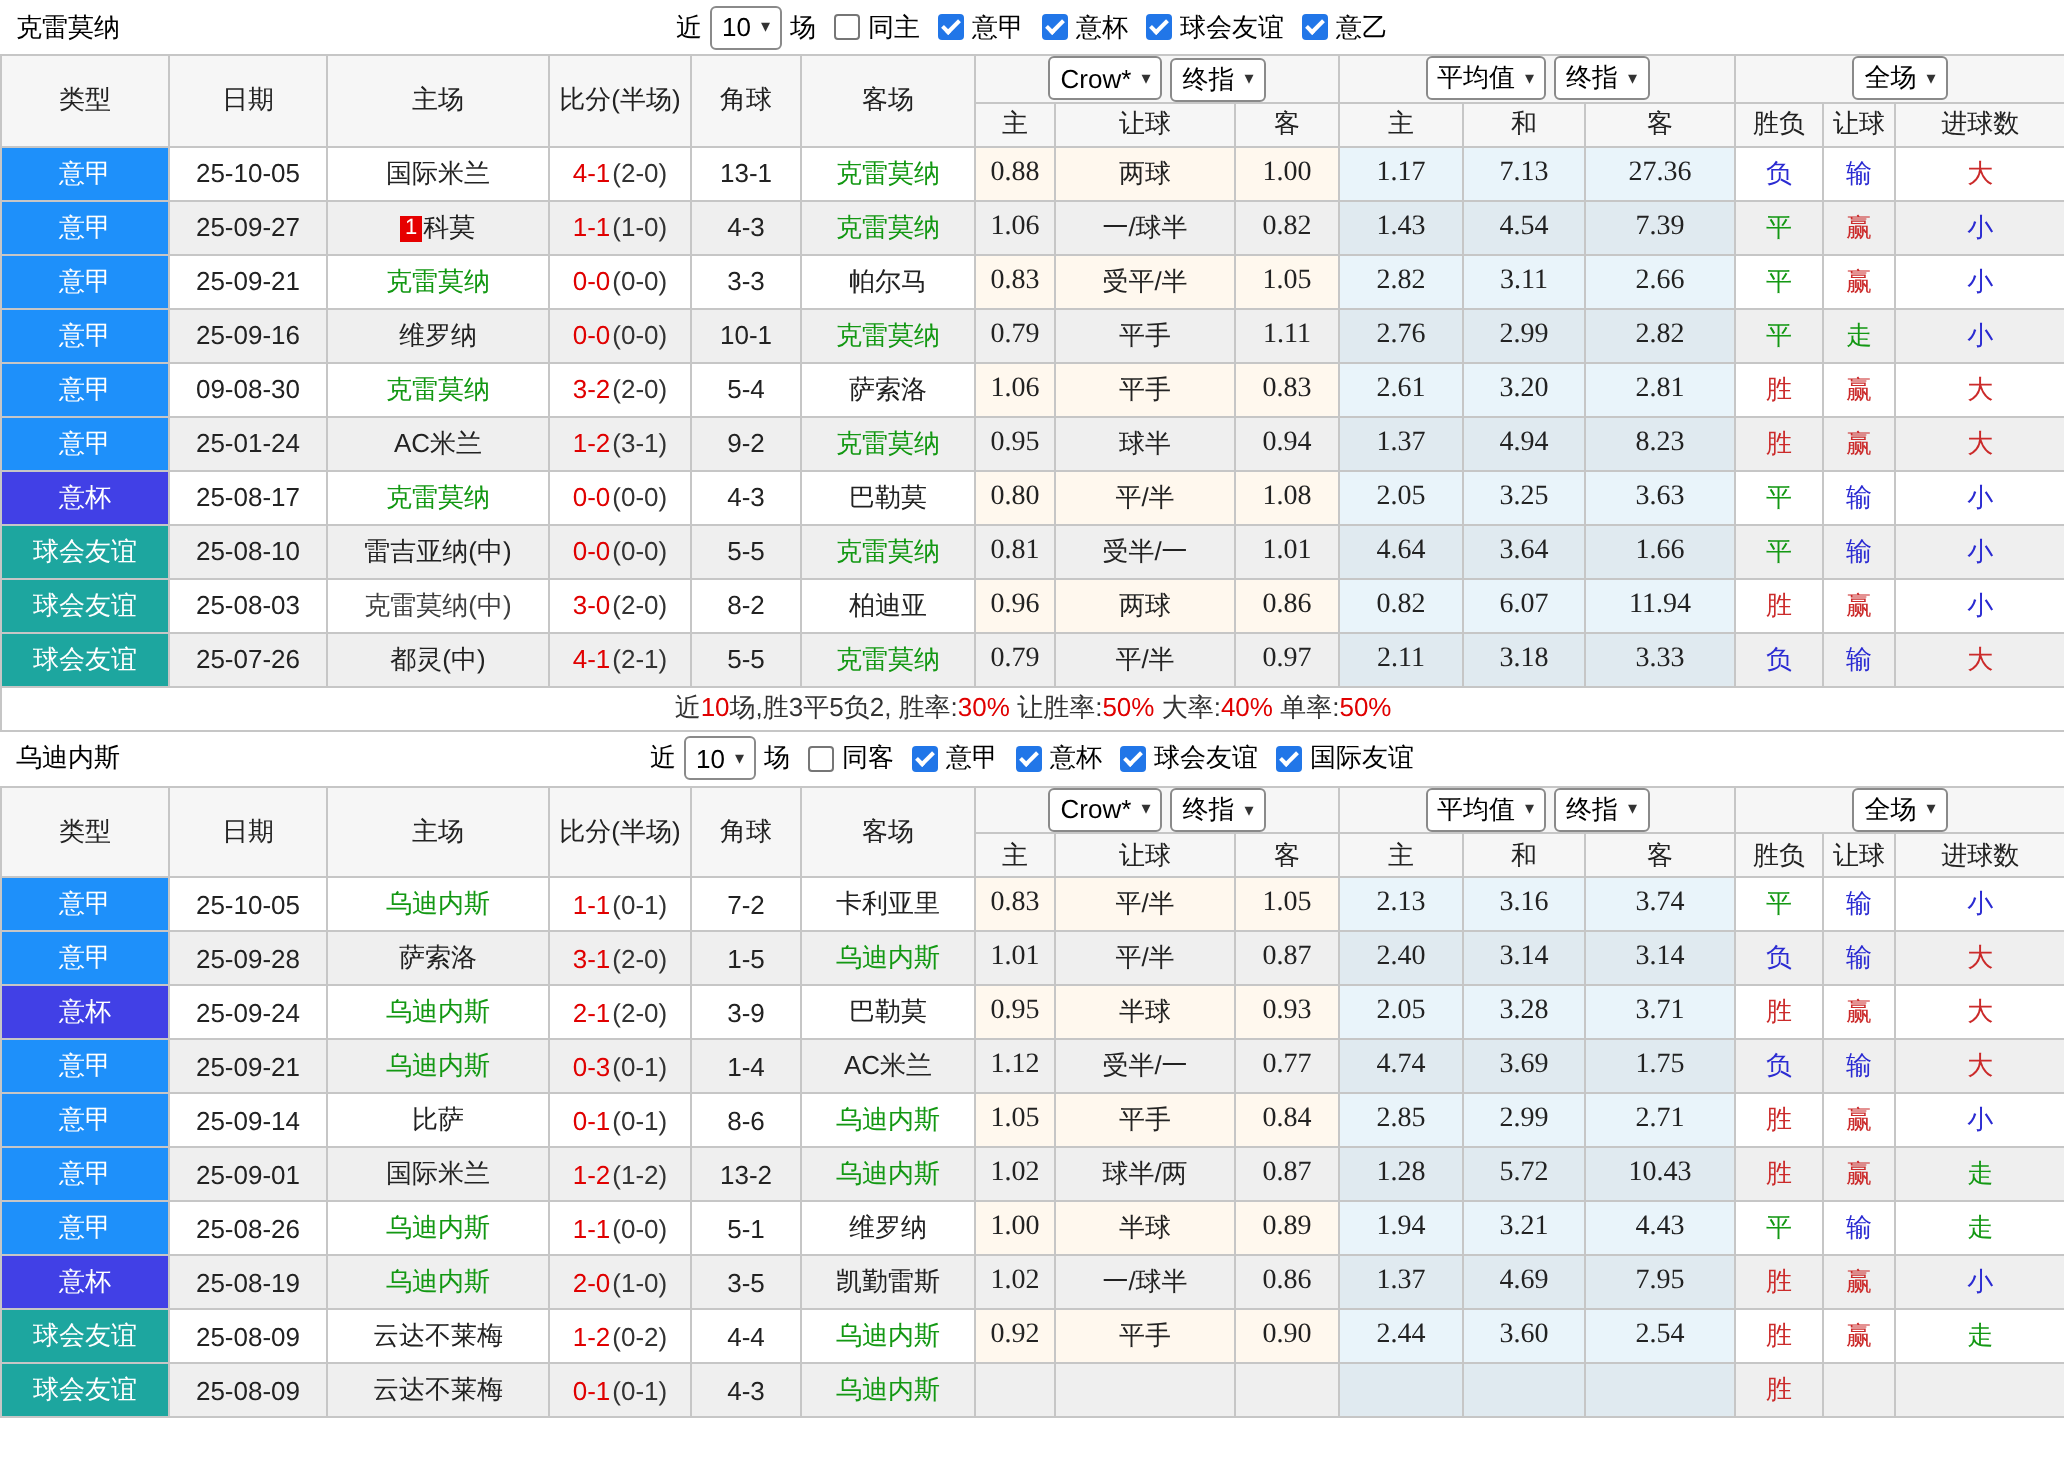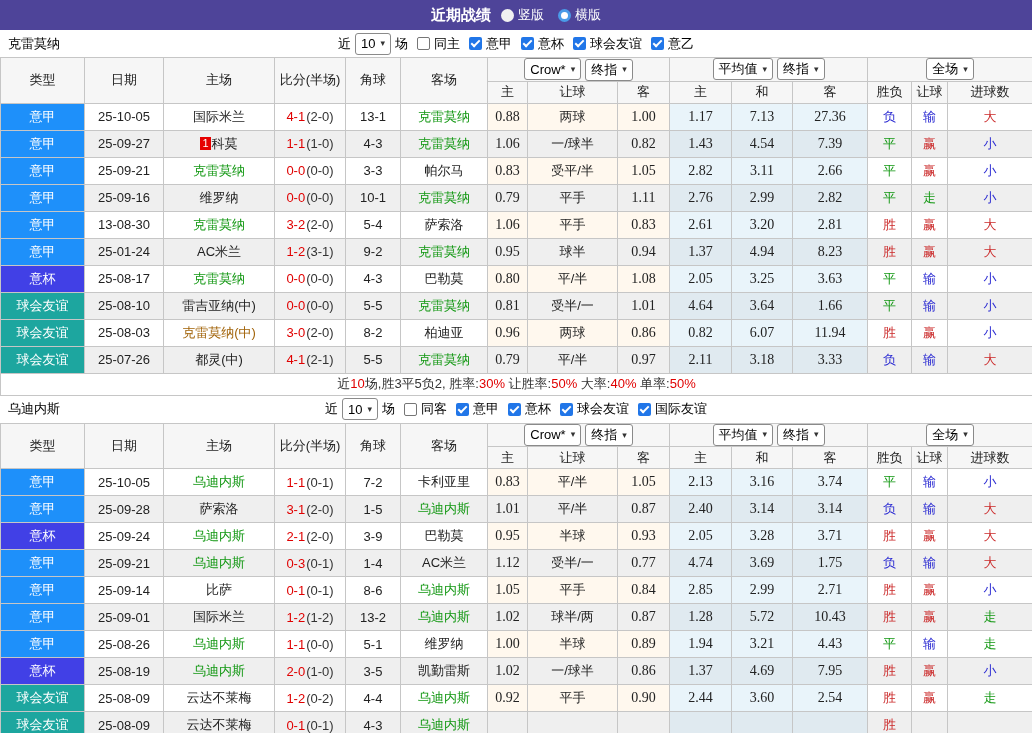--- a/index.html
+++ b/index.html
@@ -42,33 +42,20 @@
   .badge1{display:inline-block;background:#e60000;color:#fff;font-size:11px;line-height:13px;
       padding:0 2px;margin-right:1px;vertical-align:1px;}
   tr.summary td{height:21px;background:#fff;font-size:13px;color:#333;}
   tr.summary span{white-space:pre;}
   .red{color:#e00000;}
 </style>
 </head>
 <body>
 
 <div class="page">
-  <div class="titlebar" style="background: rgb(78, 68, 153);">
-    <span class="tb-title">近期战绩</span>
-    <span class="radio-group">
-      <span class="radio">
-        <span class="rdot off"></span>
-        <span>竖版</span>
-      </span>
-      <span class="radio">
-        <span class="rdot on"></span>
-        <span>横版</span>
-      </span>
-    </span>
-  </div>
   <div id="sections">
       <div class="filterbar">
         <span class="team">克雷莫纳</span>
         <span class="flbl">近</span>
         <span class="sel">
           <span>10</span>
           <span class="arw">▾</span>
         </span>
         <span class="flbl">场</span>
         <span class="cb off"></span>
@@ -203,21 +190,21 @@
             <td class="oc num">1.11</td>
             <td class="ac num">2.76</td>
             <td class="ac num">2.99</td>
             <td class="ac num">2.82</td>
             <td class="res" style="color: rgb(19, 152, 19);">平</td>
             <td class="res" style="color: rgb(19, 152, 19);">走</td>
             <td class="res" style="color: rgb(43, 43, 210);">小</td>
           </tr>
           <tr class="odd">
             <td class="tc" style="background: rgb(30, 144, 250);">意甲</td>
-            <td>13-08-30</td>
+            <td>09-08-30</td>
             <td><span class="tm" style="color: rgb(19, 152, 19);">克雷莫纳</span></td>
             <td><span class="sc" style="color: rgb(224, 0, 0);">3-2</span><span class="half">(2-0)</span></td>
             <td>5-4</td>
             <td><span class="tm">萨索洛</span></td>
             <td class="oc num">1.06</td>
             <td class="oc">平手</td>
             <td class="oc num">0.83</td>
             <td class="ac num">2.61</td>
             <td class="ac num">3.20</td>
             <td class="ac num">2.81</td>
@@ -272,21 +259,21 @@
             <td class="ac num">4.64</td>
             <td class="ac num">3.64</td>
             <td class="ac num">1.66</td>
             <td class="res" style="color: rgb(19, 152, 19);">平</td>
             <td class="res" style="color: rgb(43, 43, 210);">输</td>
             <td class="res" style="color: rgb(43, 43, 210);">小</td>
           </tr>
           <tr class="odd">
             <td class="tc" style="background: rgb(29, 166, 159);">球会友谊</td>
             <td>25-08-03</td>
-            <td><span class="tm" style="color: #a16207;">克雷莫纳(中)</span></td>
+            <td><span class="tm" style="color: #404040;">克雷莫纳(中)</span></td>
             <td><span class="sc" style="color: rgb(224, 0, 0);">3-0</span><span class="half">(2-0)</span></td>
             <td>8-2</td>
             <td><span class="tm">柏迪亚</span></td>
             <td class="oc num">0.96</td>
             <td class="oc">两球</td>
             <td class="oc num">0.86</td>
             <td class="ac num">0.82</td>
             <td class="ac num">6.07</td>
             <td class="ac num">11.94</td>
             <td class="res" style="color: rgb(203, 42, 42);">胜</td>

